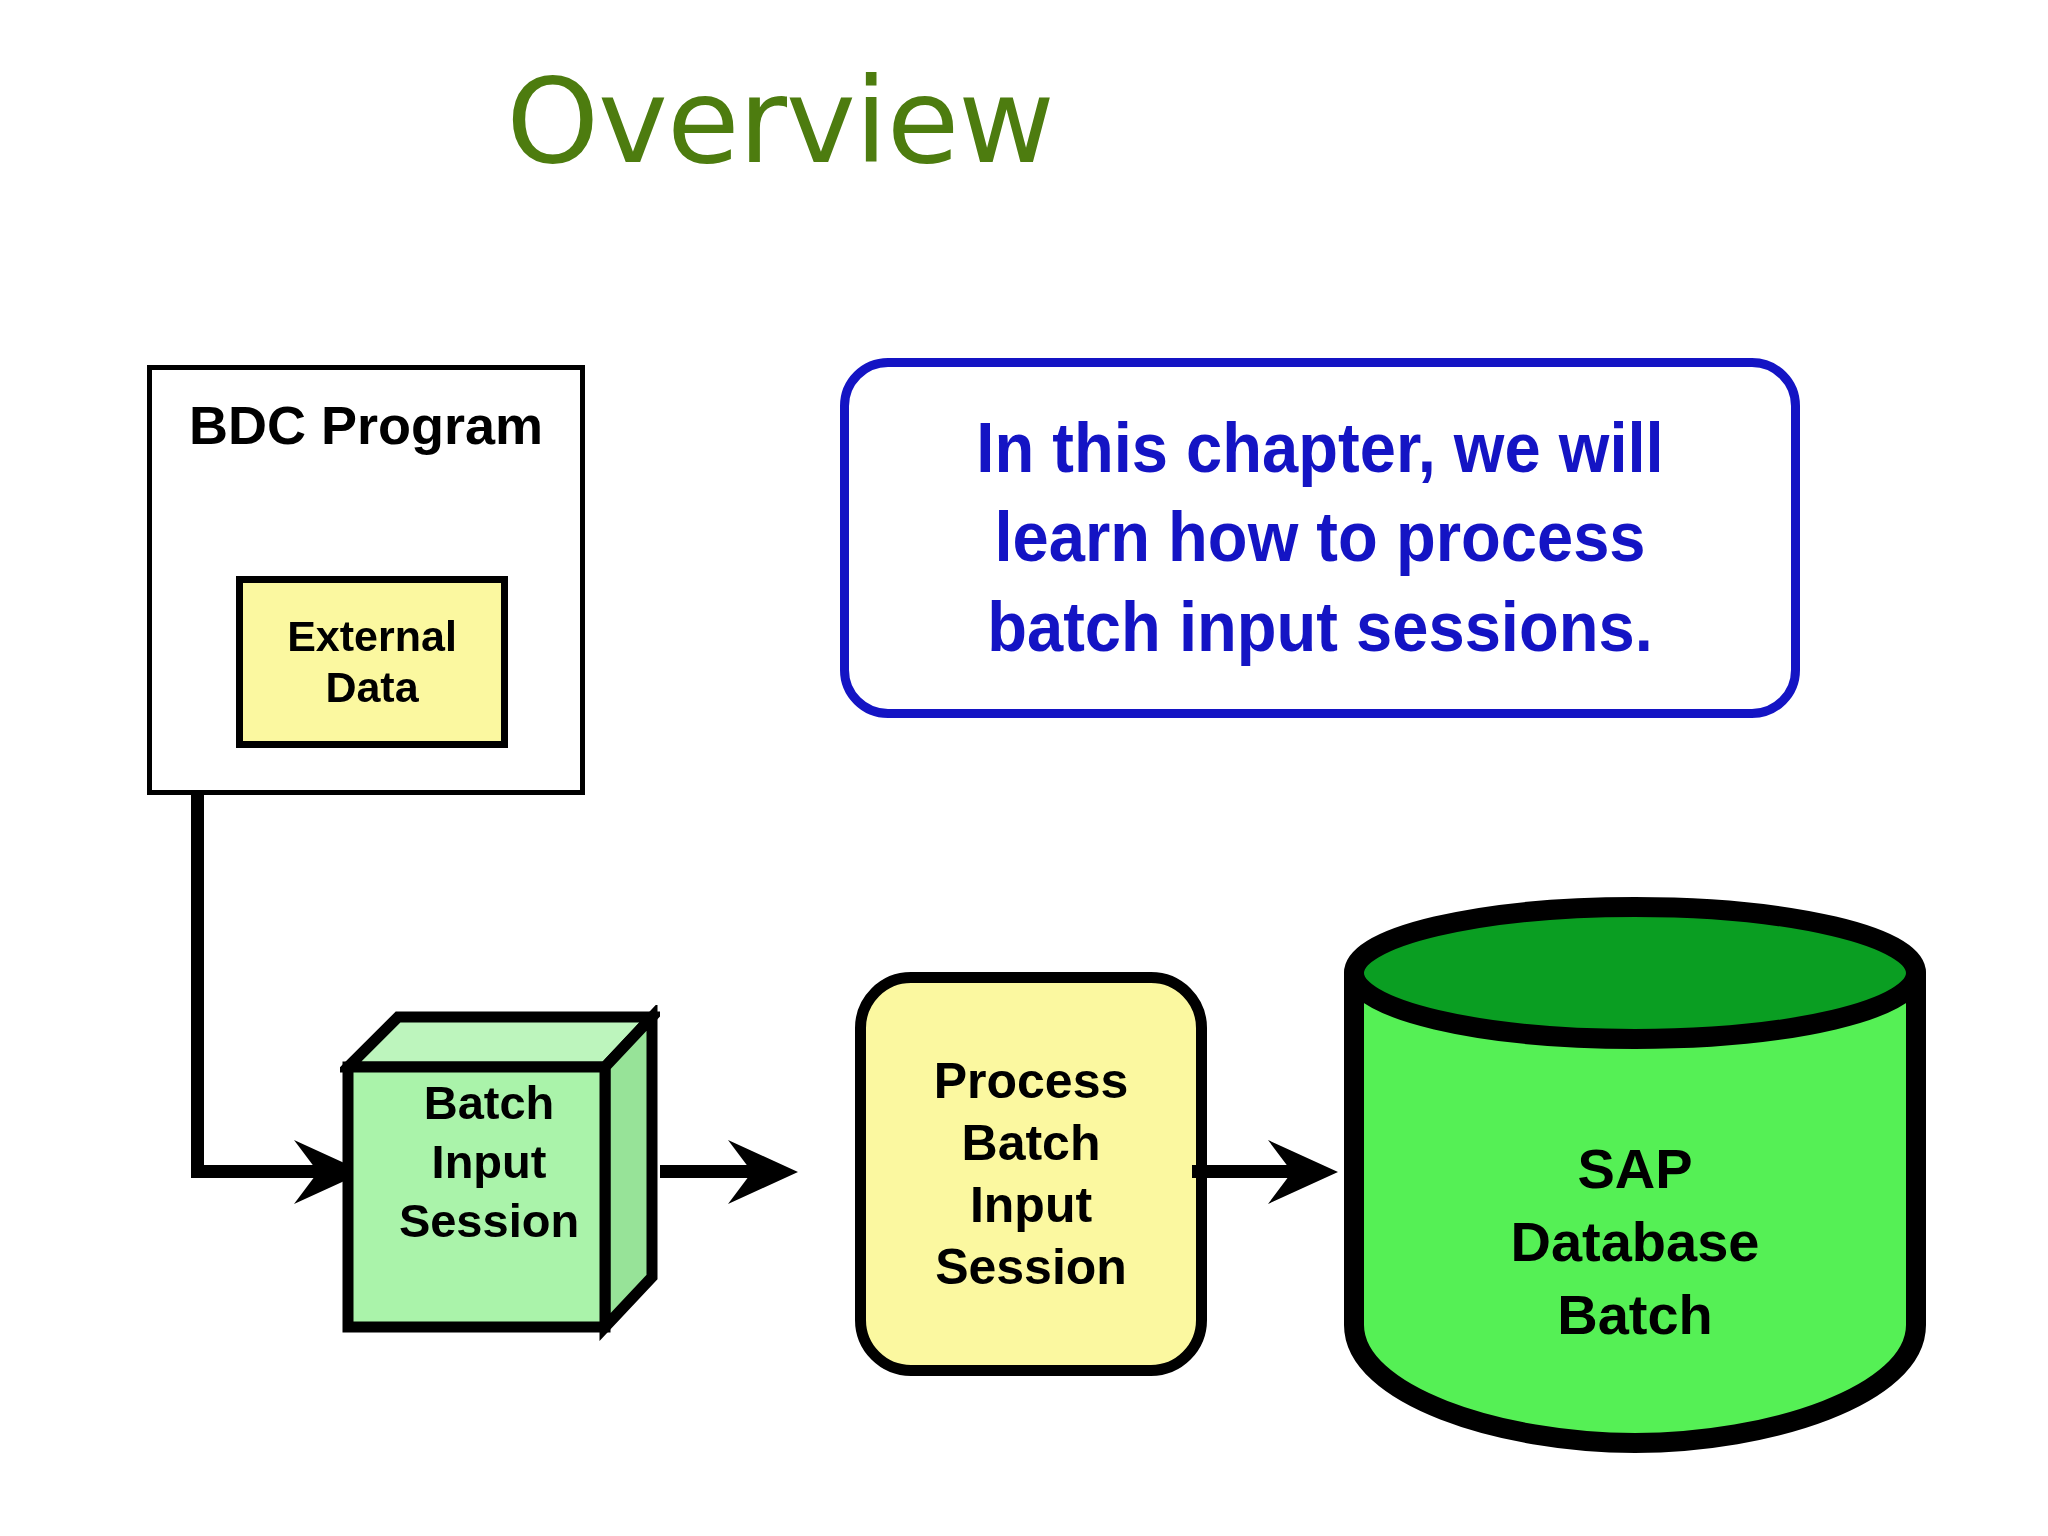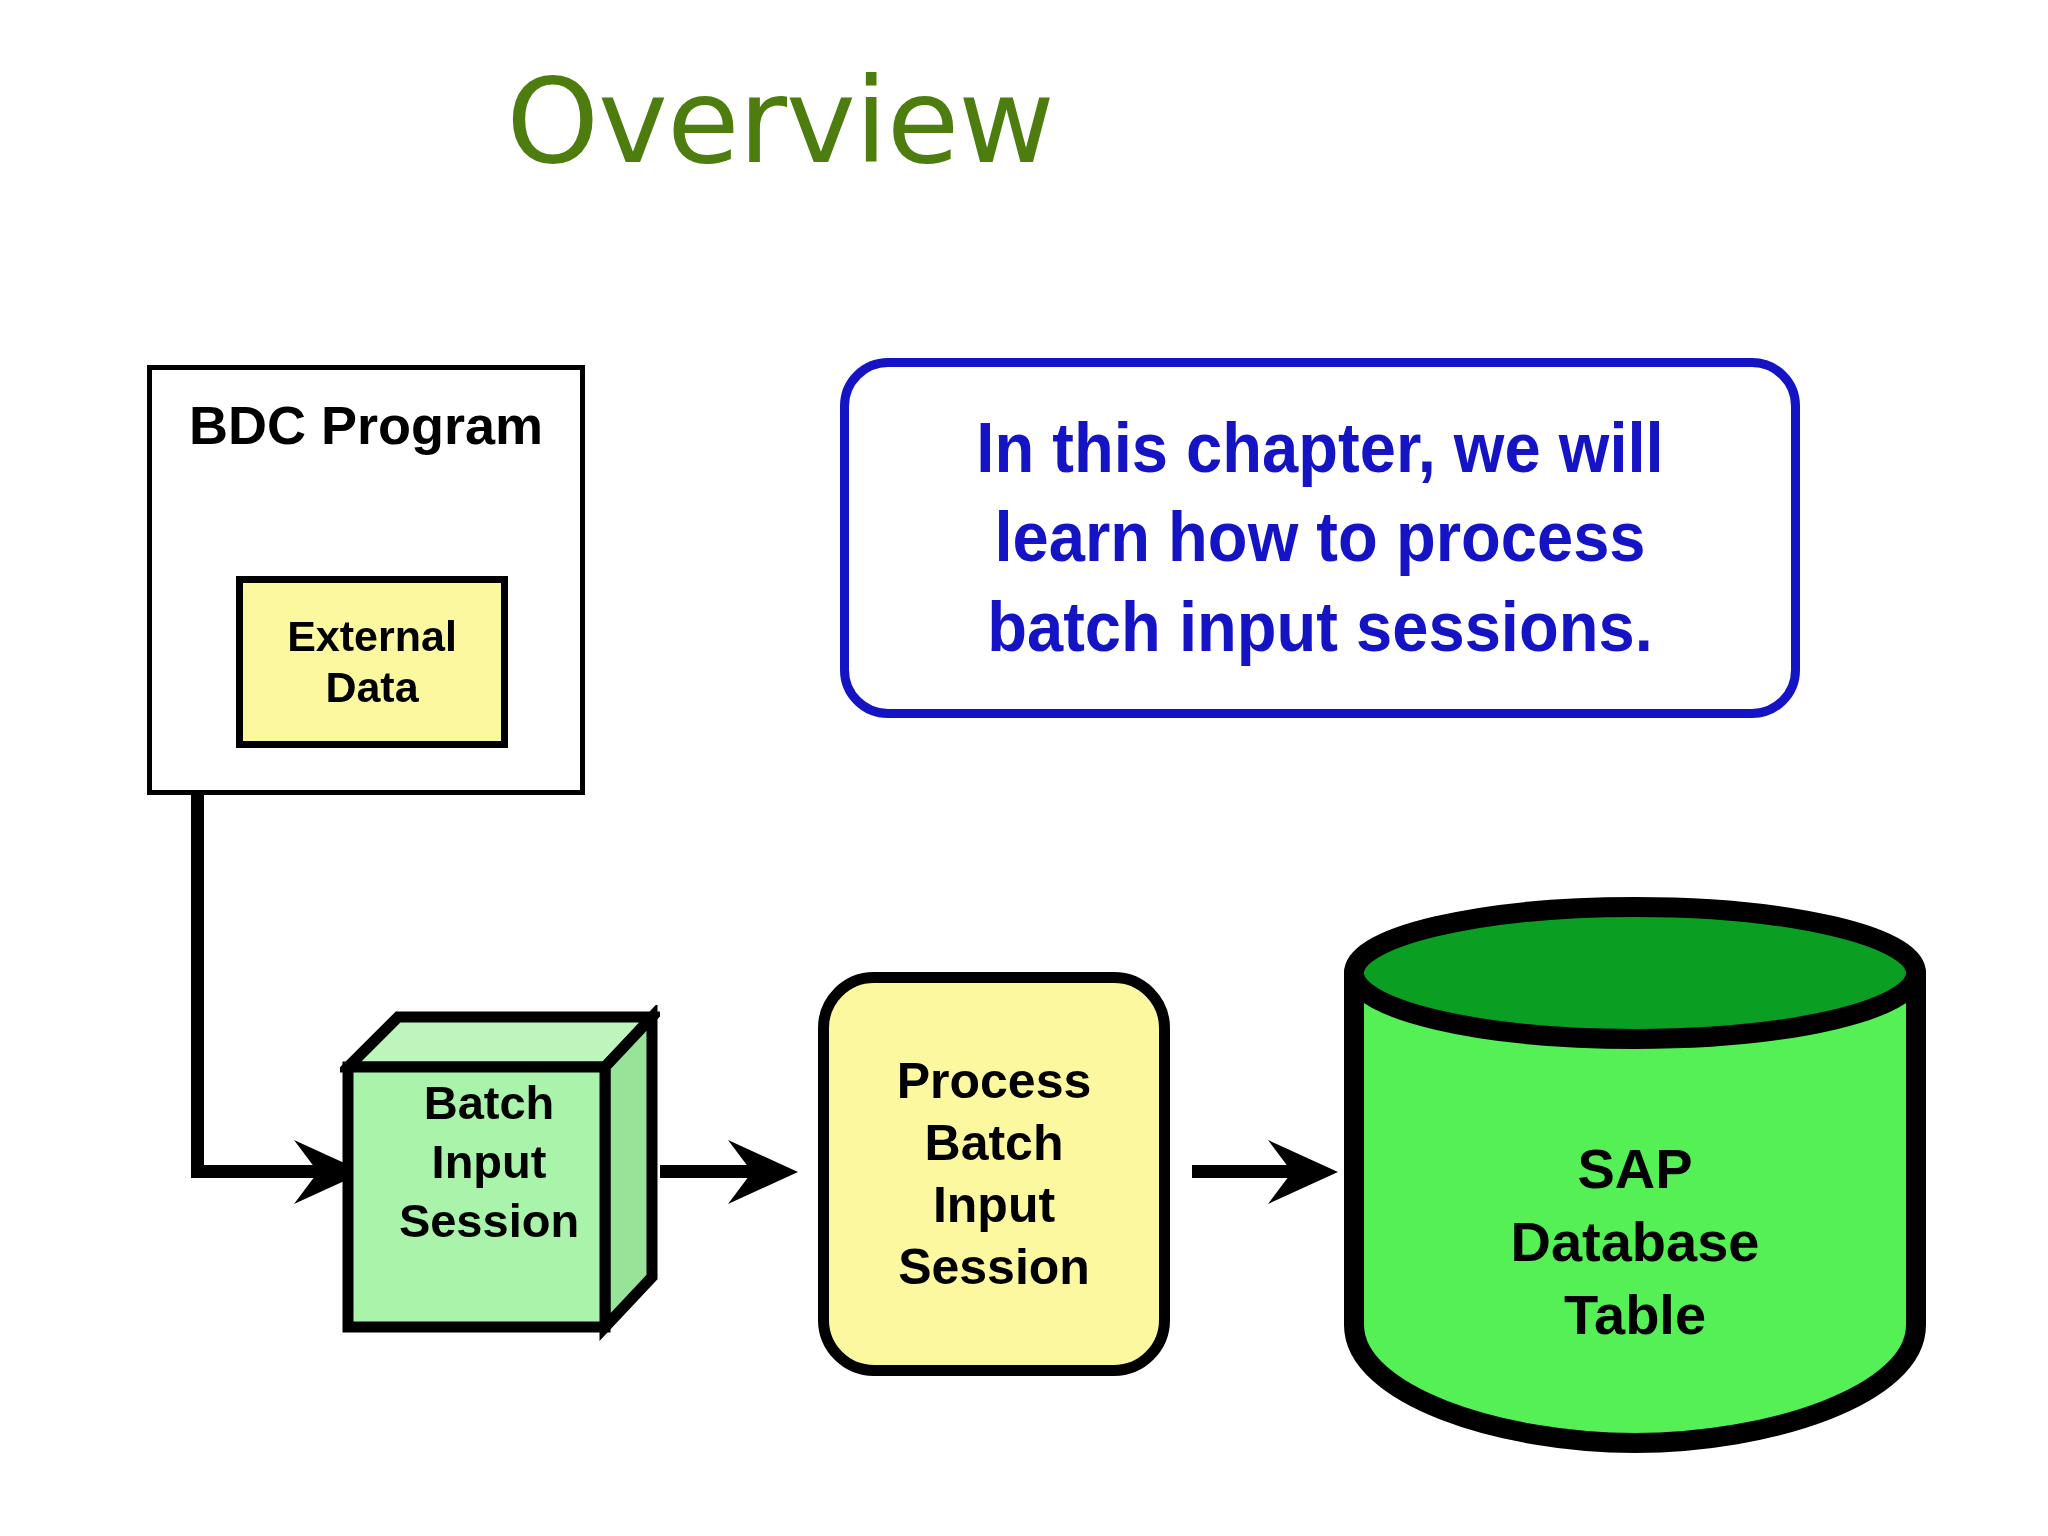--- a/index.html
+++ b/index.html
@@ -164,21 +164,21 @@
     left: 660px;
     top: 1165px;
     width: 110px;
     height: 13px;
     background: #000000;
   }
 
   
   #process-box {
     position: absolute;
-    left: 818px;
+    left: 855px;
     top: 972px;
     width: 352px;
     height: 404px;
     background: #fbf8a0;
     border: 11px solid #000000;
     border-radius: 56px;
     box-sizing: border-box;
     display: flex;
     align-items: center;
     justify-content: center;
@@ -298,16 +298,16 @@
                L 14 430
                C 14 500 160 548 295 548
                C 430 548 576 500 576 430
                L 576 78
                Z" fill="#55f055" stroke="#000000" stroke-width="20" stroke-linejoin="round"></path>
 
       <ellipse cx="295" cy="78" rx="281" ry="66" fill="#0a9e22" stroke="#000000" stroke-width="20"></ellipse>
     </svg>
     <div id="db-cylinder-label">SAP
 Database
-Table</div>
+Batch</div>
   </div>
 
 </div>
 
 </body></html>

